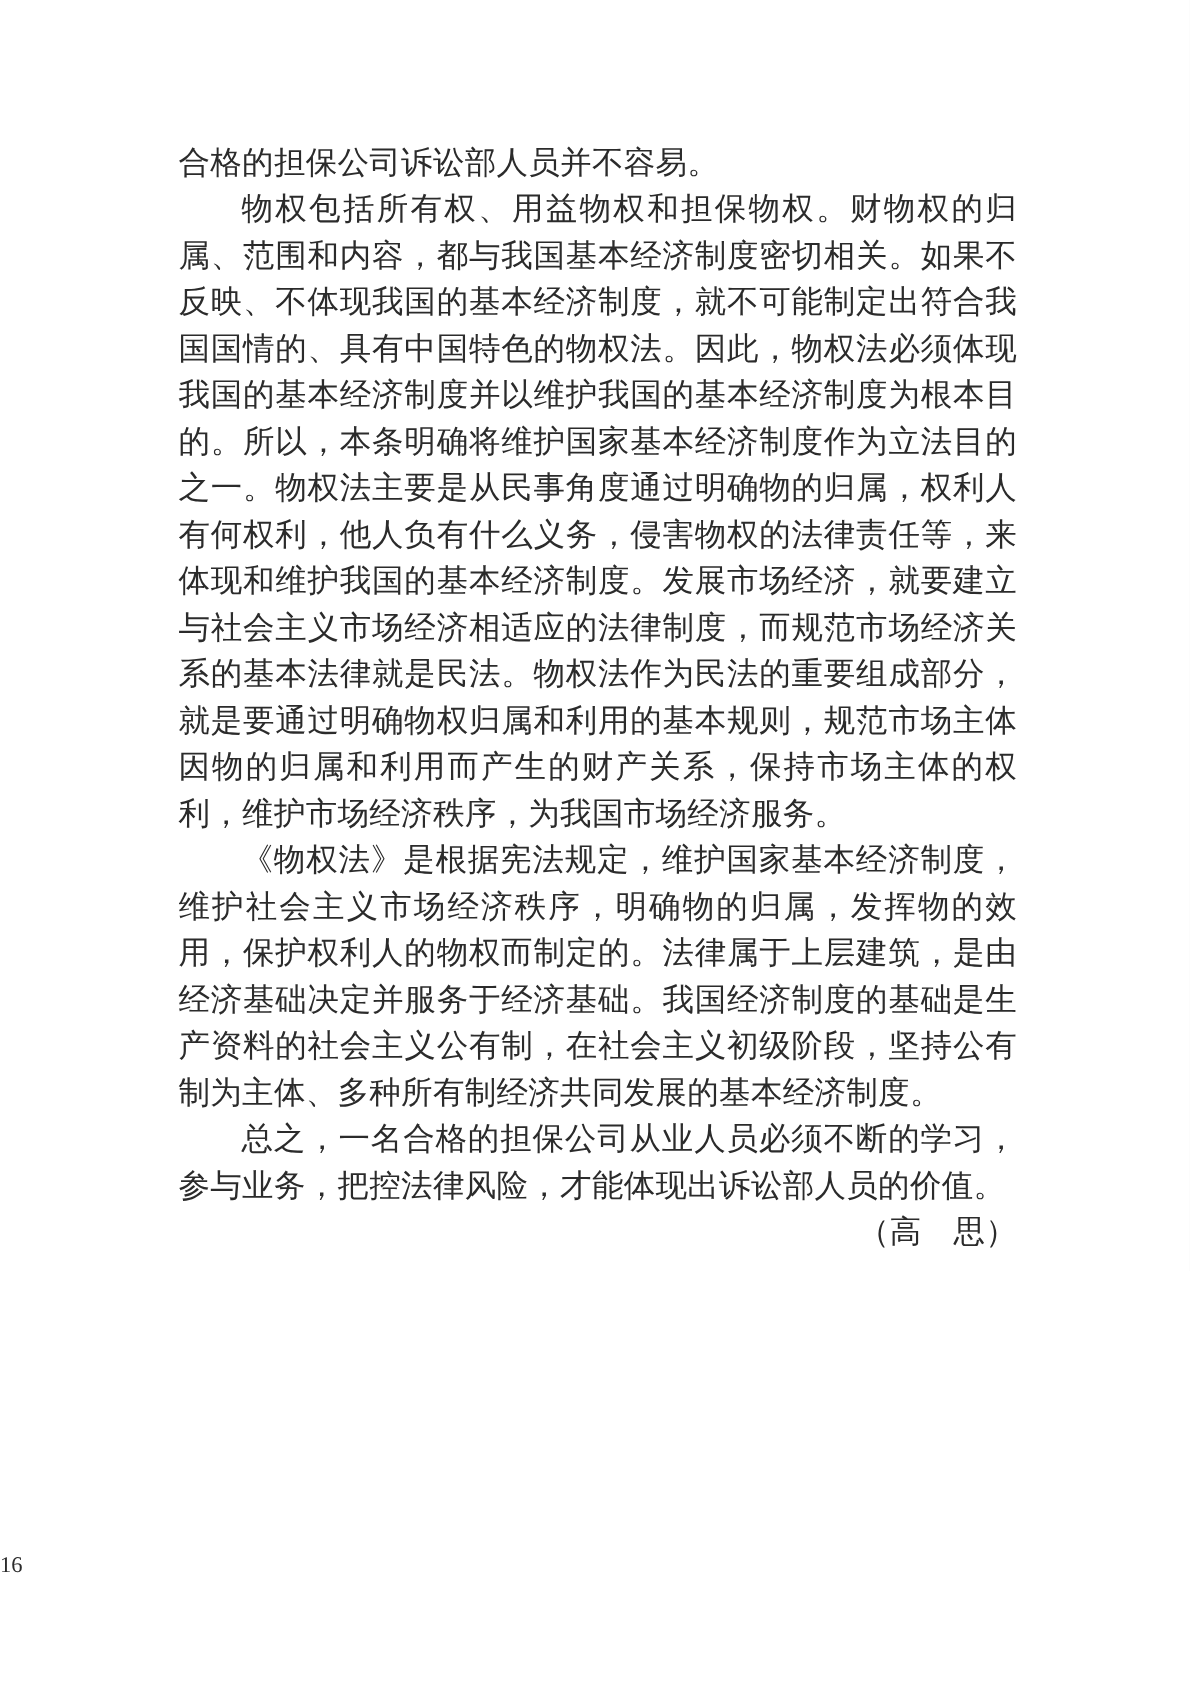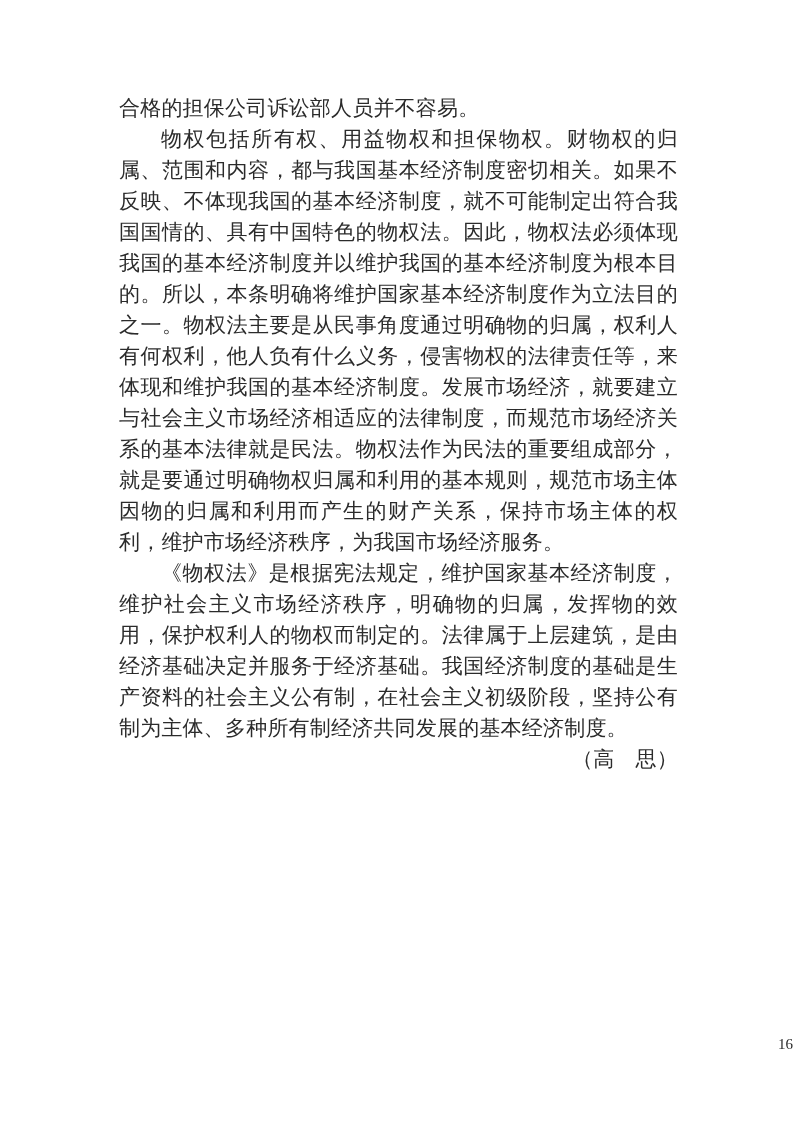--- a/index.html
+++ b/index.html
@@ -45,30 +45,31 @@
   .para.signature {
     text-indent: 0;
     text-align: left;
     text-align-last: right;
   }
   .page-number {
     position: absolute;
     left: 0;
     top: 1036px;
     width: 793px;
-    text-align: right;
+    text-align: left;
     font-size: 15px;
     color: var(--ink, #2b2b2b);
     font-family: "Liberation Serif", "DejaVu Serif", serif;
   }
 </style>
 </head>
 <body>
 
 <div class="sheet">
   <div class="text-block">
     <p class="para no-indent">合格的担保公司诉讼部人员并不容易。</p>
     <p class="para">物权包括所有权、用益物权和担保物权。财物权的归属、范围和内容，都与我国基本经济制度密切相关。如果不反映、不体现我国的基本经济制度，就不可能制定出符合我国国情的、具有中国特色的物权法。因此，物权法必须体现我国的基本经济制度并以维护我国的基本经济制度为根本目的。所以，本条明确将维护国家基本经济制度作为立法目的之一。物权法主要是从民事角度通过明确物的归属，权利人有何权利，他人负有什么义务，侵害物权的法律责任等，来体现和维护我国的基本经济制度。发展市场经济，就要建立与社会主义市场经济相适应的法律制度，而规范市场经济关系的基本法律就是民法。物权法作为民法的重要组成部分，就是要通过明确物权归属和利用的基本规则，规范市场主体因物的归属和利用而产生的财产关系，保持市场主体的权利，维护市场经济秩序，为我国市场经济服务。</p>
     <p class="para">《物权法》是根据宪法规定，维护国家基本经济制度，维护社会主义市场经济秩序，明确物的归属，发挥物的效用，保护权利人的物权而制定的。法律属于上层建筑，是由经济基础决定并服务于经济基础。我国经济制度的基础是生产资料的社会主义公有制，在社会主义初级阶段，坚持公有制为主体、多种所有制经济共同发展的基本经济制度。</p>
+    <p class="para">总之，一名合格的担保公司从业人员必须不断的学习，参与业务，把控法律风险，才能体现出诉讼部人员的价值。</p>
     <p class="para signature">（高　思）</p>
   </div>
   <div class="page-number">16</div>
 </div>
 
 </body></html>

